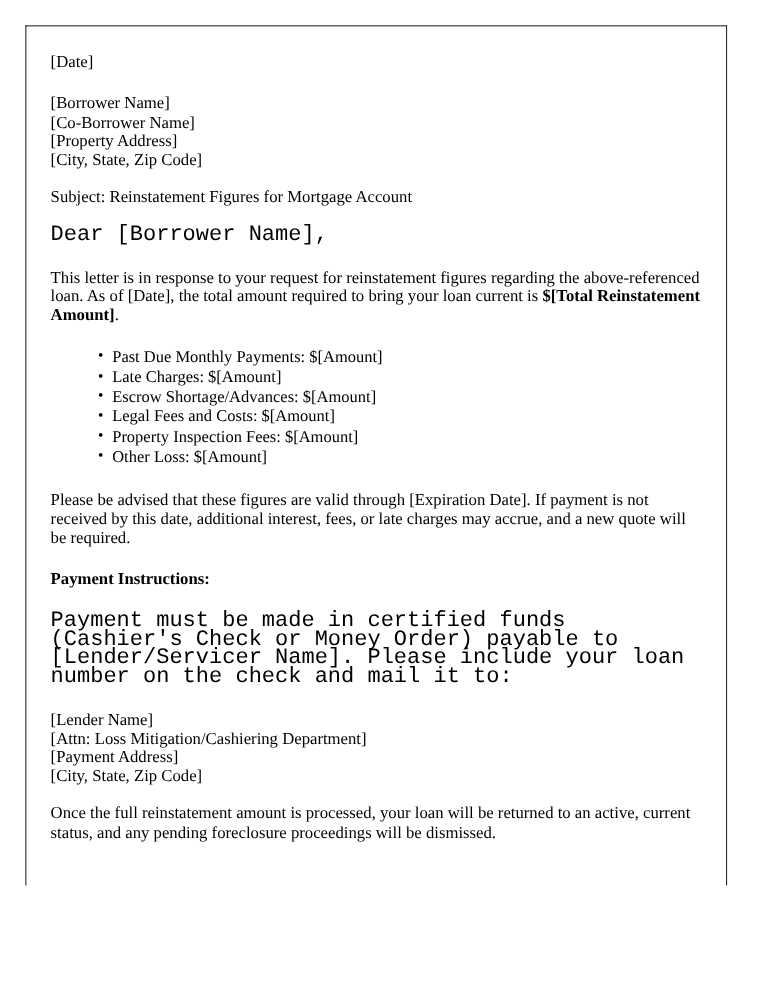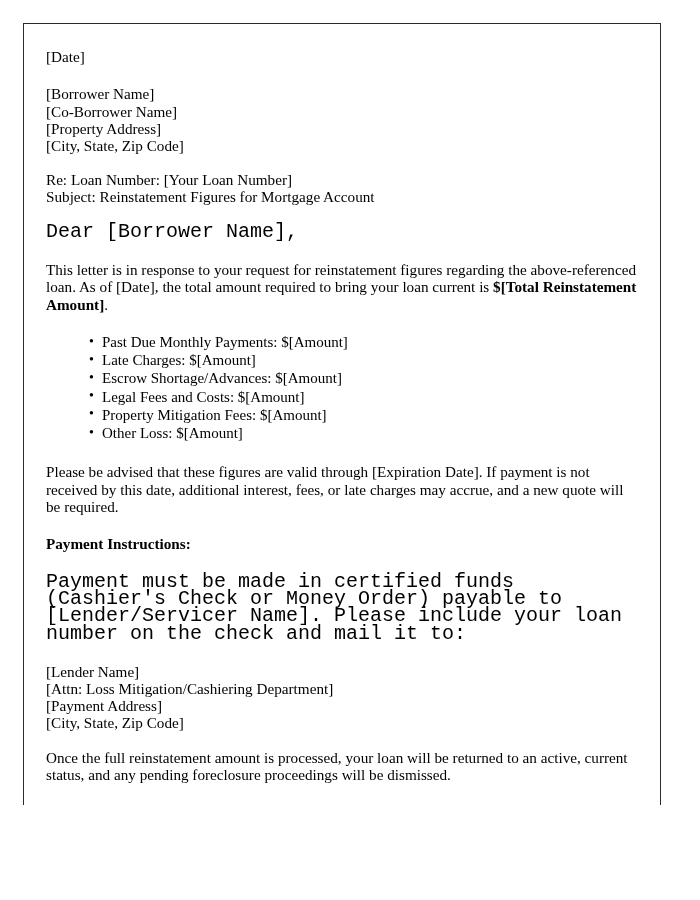--- a/index.html
+++ b/index.html
@@ -109,37 +109,36 @@
       <div class="block">
         <span class="addr-line">[Borrower Name]</span>
         <span class="addr-line">[Co-Borrower Name]</span>
         <span class="addr-line">[Property Address]</span>
         <span class="addr-line">[City, State, Zip Code]</span>
       </div>
 
       <div class="spacer-blank"></div>
 
       <div class="block">
-        <span class="addr-line">Re: Loan Number: [Your Loan Number]</span>
         <span class="addr-line">Subject: Reinstatement Figures for Mortgage Account</span>
       </div>
 
       <div class="spacer-blank"></div>
 
       <p class="para-tight">Dear [Borrower Name],</p>
 
       <p class="para"><span>This letter is in response to your request for reinstatement figures regarding the above-referenced loan. As of [Date], the total amount required to bring your loan current is </span><span class="bold">$[Total Reinstatement Amount]</span><span>.</span></p>
 
 
       <ul class="breakdown-list">
         <li>Past Due Monthly Payments: $[Amount]</li>
         <li>Late Charges: $[Amount]</li>
         <li>Escrow Shortage/Advances: $[Amount]</li>
         <li>Legal Fees and Costs: $[Amount]</li>
-        <li>Property Mitigation Fees: $[Amount]</li>
+        <li>Property Inspection Fees: $[Amount]</li>
         <li>Other Loss: $[Amount]</li>
       </ul>
 
       <p class="para">Please be advised that these figures are valid through [Expiration Date]. If payment is not received by this date, additional interest, fees, or late charges may accrue, and a new quote will be required.</p>
 
       <p class="heading-bold">Payment Instructions:</p>
 
       <p class="para-tight">Payment must be made in certified funds (Cashier's Check or Money Order) payable to [Lender/Servicer Name]. Please include your loan number on the check and mail it to:</p>
 
       <div class="block">

